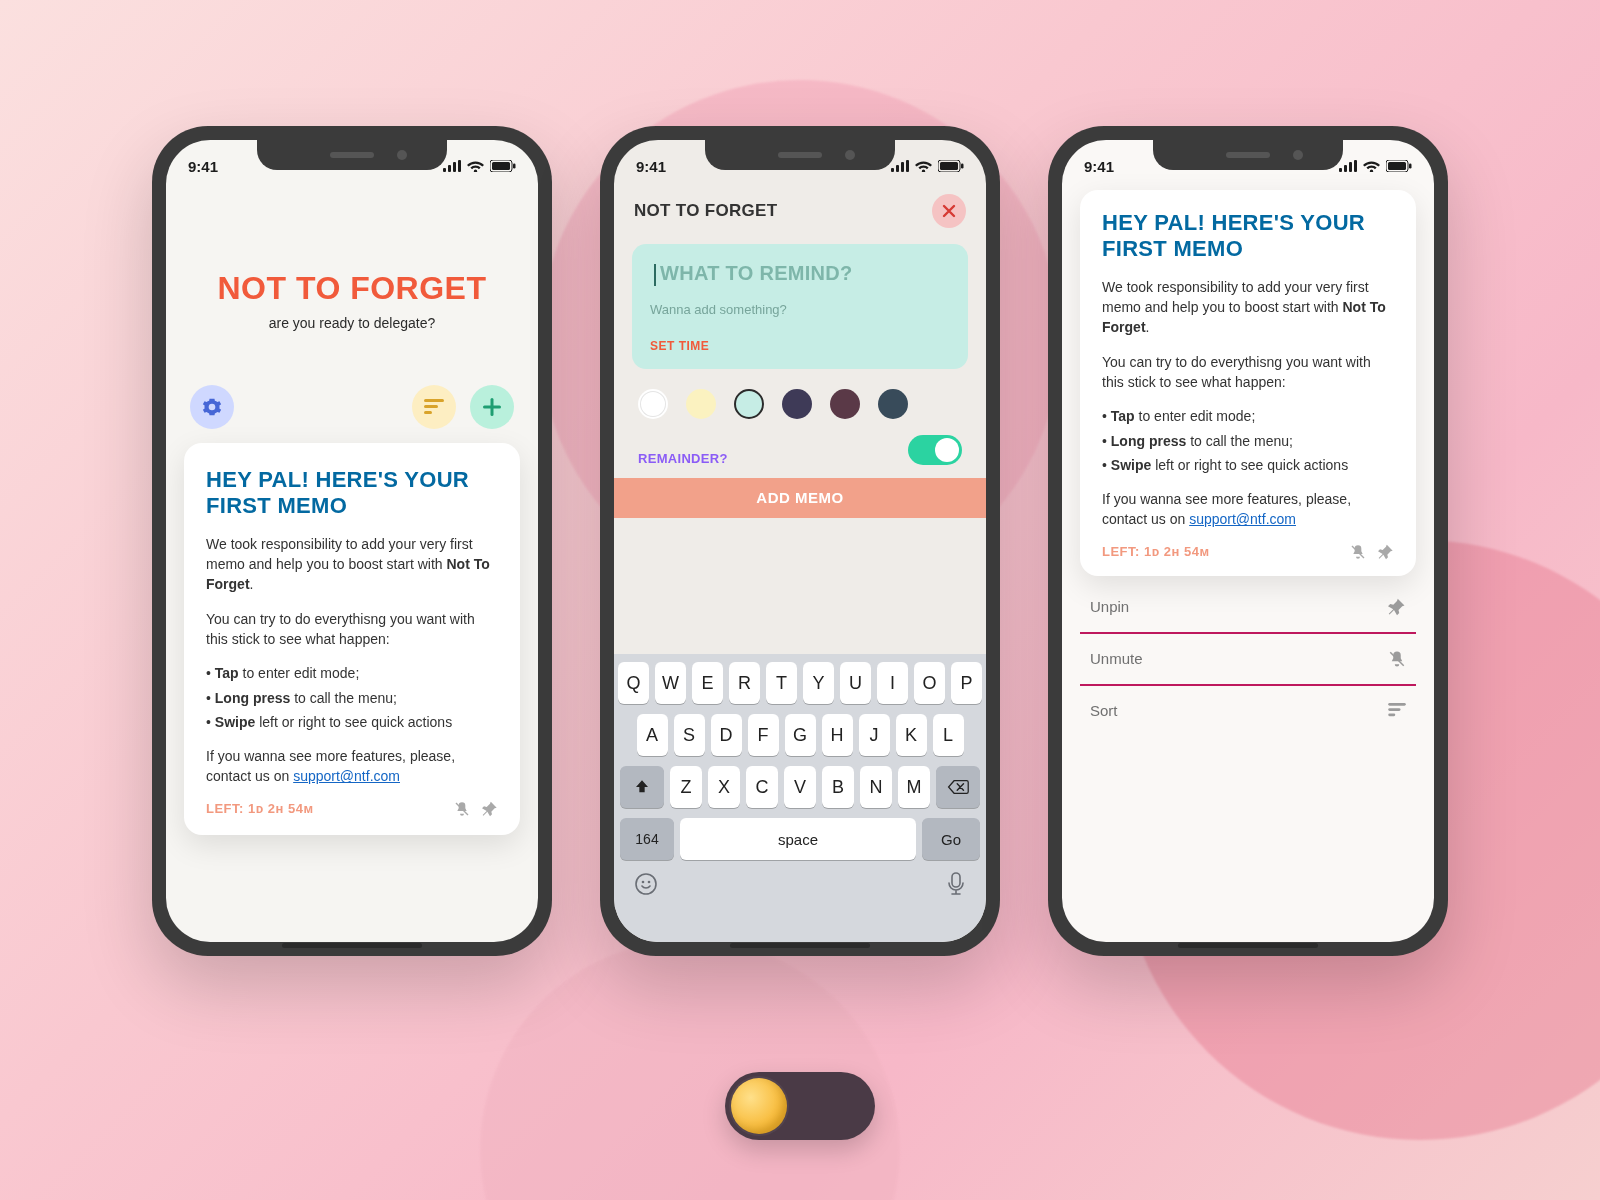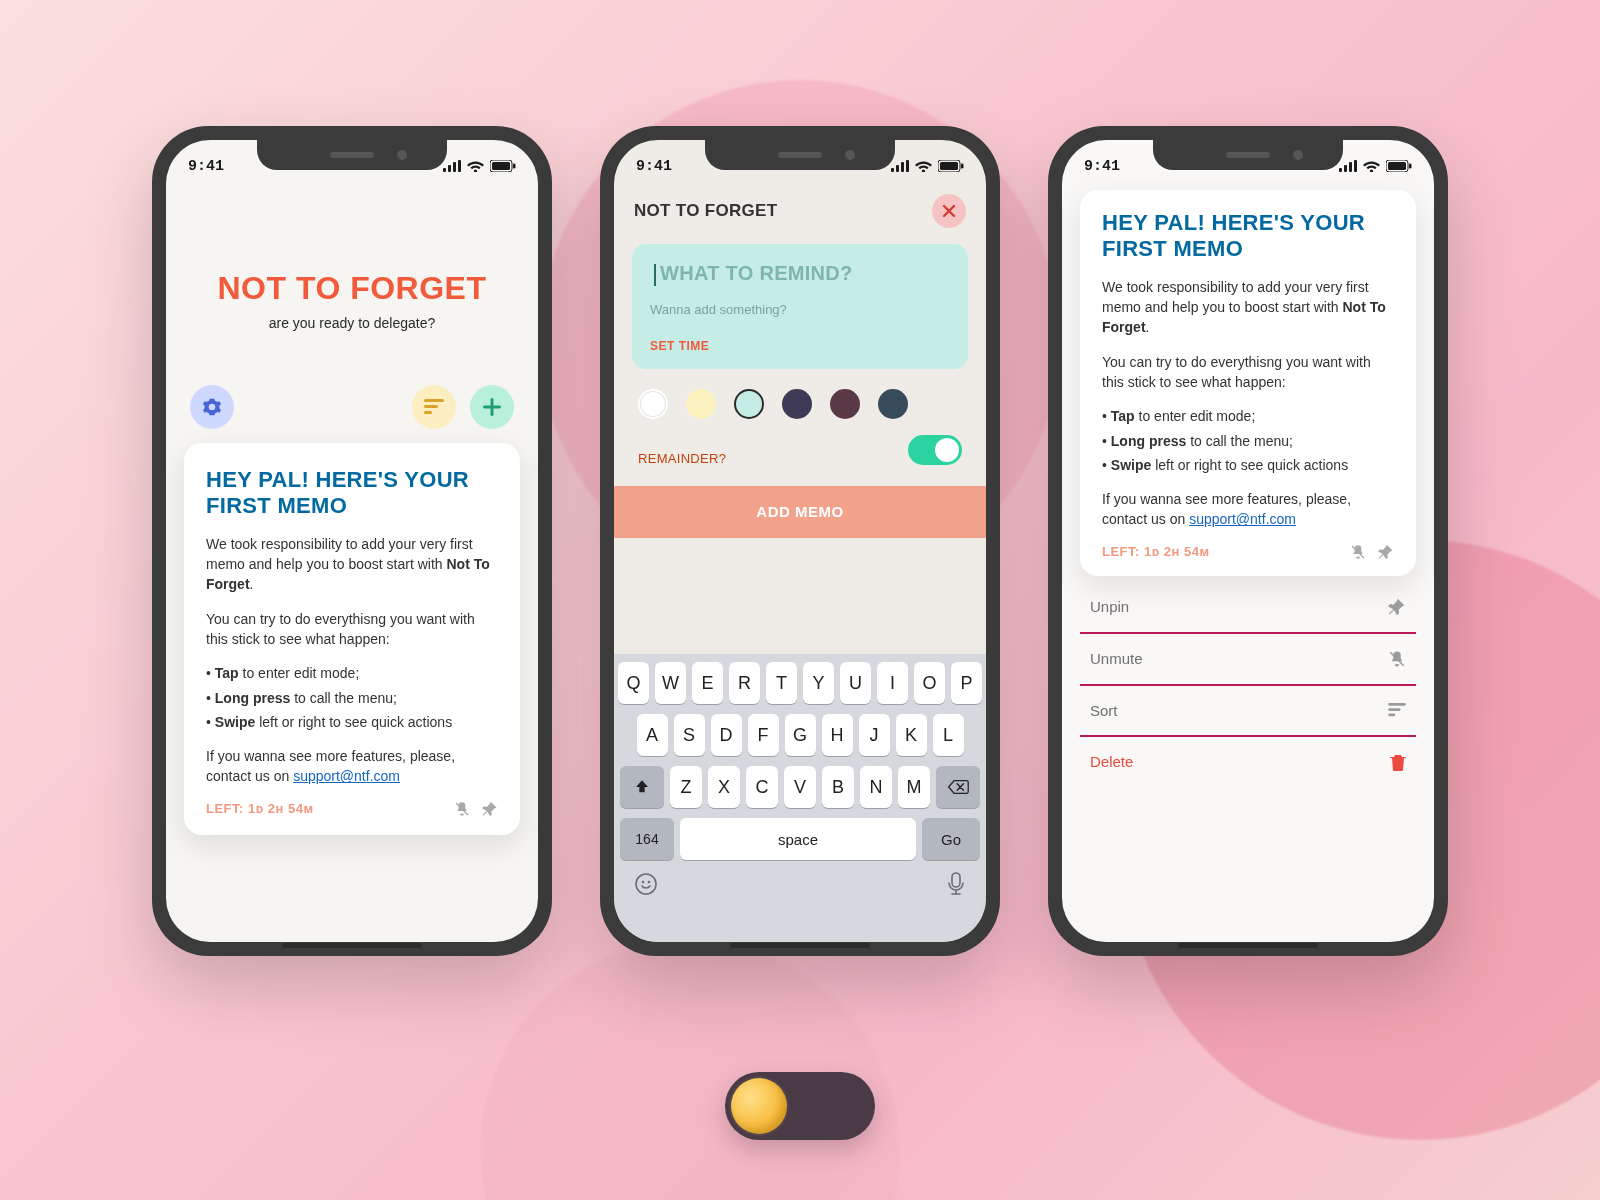--- a/index.html
+++ b/index.html
@@ -27,21 +27,21 @@
   .phone.ph2 .screen { background:#efece8; }
   .phone.ph3 .screen { background:#faf8f6; }
   .notch {
     position:absolute; top:0; left:50%; transform:translateX(-50%);
     width:190px; height:30px; background:#3b3b3b; border-radius:0 0 20px 20px; z-index:5;
   }
   .notch .speaker { position:absolute; top:12px; left:50%; transform:translateX(-50%); width:44px; height:6px; background:#555; border-radius:3px; }
   .notch .cam { position:absolute; top:10px; right:40px; width:10px; height:10px; background:#555; border-radius:50%; }
   .home-ind { position:absolute; bottom:8px; left:50%; transform:translateX(-50%); width:140px; height:5px; background:#2b2b2b; border-radius:3px; z-index:6; }
 
-  .statusbar { display:flex; justify-content:space-between; align-items:center; padding:12px 22px 0; height:40px; font-size:15px; font-weight:600; color:#1c1c1c;font-family:Liberation Mono, monospace; }
+  .statusbar { display:flex; justify-content:space-between; align-items:center; padding:12px 22px 0; height:40px; font-size:15px; font-weight:600; color:#1c1c1c; }
   .statusbar .right { display:flex; align-items:center; gap:6px; }
   .sig, .wifi, .batt { display:inline-block; }
   .sig { width:18px; height:12px; position:relative; }
   .sig i { position:absolute; bottom:0; width:3px; background:#1c1c1c; border-radius:1px; }
   .sig i:nth-child(1){left:0;height:4px;} .sig i:nth-child(2){left:5px;height:7px;}
   .sig i:nth-child(3){left:10px;height:10px;} .sig i:nth-child(4){left:15px;height:12px;}
 
   
   .hero { text-align:center; margin-top:90px; }
   .hero-title { font-size:32px; font-weight:900; letter-spacing:.5px; color:#f15a3b; }
@@ -73,24 +73,24 @@
   .close-btn { width:34px; height:34px; border-radius:50%; background:#f5c3c3; display:flex; align-items:center; justify-content:center; color:#d63a34; font-weight:700; }
   .compose-card { margin:8px 18px 0; background:#c6ede5; border-radius:14px; padding:18px 18px 16px; }
   .compose-title { font-size:20px; font-weight:900; color:#7eb6aa; letter-spacing:.3px; position:relative; padding-left:4px; }
   .caret { display:inline-block; width:2px; height:22px; background:#2c6b61; vertical-align:middle; margin-right:4px; }
   .compose-sub { margin-top:16px; font-size:13px; color:#77a59b; }
   .set-time { margin-top:22px; font-size:12px; font-weight:900; color:#f15a3b; letter-spacing:.5px; }
   .swatches { display:flex; gap:18px; padding:20px 24px 10px; }
   .sw { width:30px; height:30px; border-radius:50%; border:2px solid transparent; }
   .sw.sel { border-color:#2b2b2b; }
   .rem-row { display:flex; align-items:center; justify-content:space-between; padding:6px 24px 12px; }
-  .rem-row .lab { font-size:13px; font-weight:400; color:#c2410c; letter-spacing:.3px;margin-top:16px; }
+  .rem-row .lab { font-size:13px; font-weight:700; color:#8b5cf6; letter-spacing:.3px;margin-top:16px; }
   .toggle { width:54px; height:30px; border-radius:15px; background:#2bd3a1; position:relative; }
   .toggle .knob { position:absolute; top:3px; right:3px; width:24px; height:24px; border-radius:50%; background:#fff; }
-  .add-memo-btn { margin-top:8px; height:52px; background:#f2a18a; color:#fff; font-weight:800; letter-spacing:.5px; display:flex; align-items:center; justify-content:center; font-size:15px; }
+  .add-memo-btn { margin-top:0; height:40px; background:#f2a18a; color:#fff; font-weight:800; letter-spacing:.5px; display:flex; align-items:center; justify-content:center; font-size:15px; }
   
   .kb { position:absolute; bottom:0; left:0; right:0; background:#d5d8dd; padding:8px 6px 46px; }
   .kb-row { display:flex; gap:6px; justify-content:center; margin-bottom:10px; }
   .key { background:#fff; border-radius:6px; height:42px; min-width:31px; flex:1; display:flex; align-items:center; justify-content:center; font-size:18px; color:#222; box-shadow:0 1px 0 rgba(0,0,0,.25); }
   .kb-row.r2 { padding:0 18px; }
   .kb-row.r3 .key.shift, .kb-row.r3 .key.bksp { flex:0 0 44px; background:#b3b8c0; }
   .kb-row.r4 .key.num { flex:0 0 54px; background:#b3b8c0; font-size:14px; }
   .kb-row.r4 .key.space { flex:1; font-size:15px; }
   .kb-row.r4 .key.go { flex:0 0 58px; background:#b3b8c0; font-size:15px; }
   .kb-bottom { display:flex; justify-content:space-between; padding:2px 14px 0; color:#6a6e75; }
@@ -403,28 +403,20 @@
         <div class="menu-item">
           <span>Sort</span>
           <span class="mi-icon">
               <svg width="18" height="14" viewBox="0 0 20 16">
                 <rect y="0" width="20" height="3" rx="1.5" fill="currentColor"></rect>
                 <rect y="6" width="14" height="3" rx="1.5" fill="currentColor"></rect>
                 <rect y="12" width="8" height="3" rx="1.5" fill="currentColor"></rect>
               </svg>
             </span>
         </div>
-        <div class="menu-item delete">
-          <span>Delete</span>
-          <span class="mi-icon">
-              <svg width="16" height="18" viewBox="0 0 16 18">
-                <path fill="currentColor" d="M2 5h12l-1 12a1 1 0 0 1-1 1H4a1 1 0 0 1-1-1L2 5Zm3-3h6l1 2H4l1-2ZM0 4h16v1H0V4Z"></path>
-              </svg>
-            </span>
-        </div>
       </div>
     </div>
     <div class="home-ind"></div>
   </div>
 
 </div>
 
 <div class="theme-toggle">
   <div class="theme-knob"></div>
 </div>

